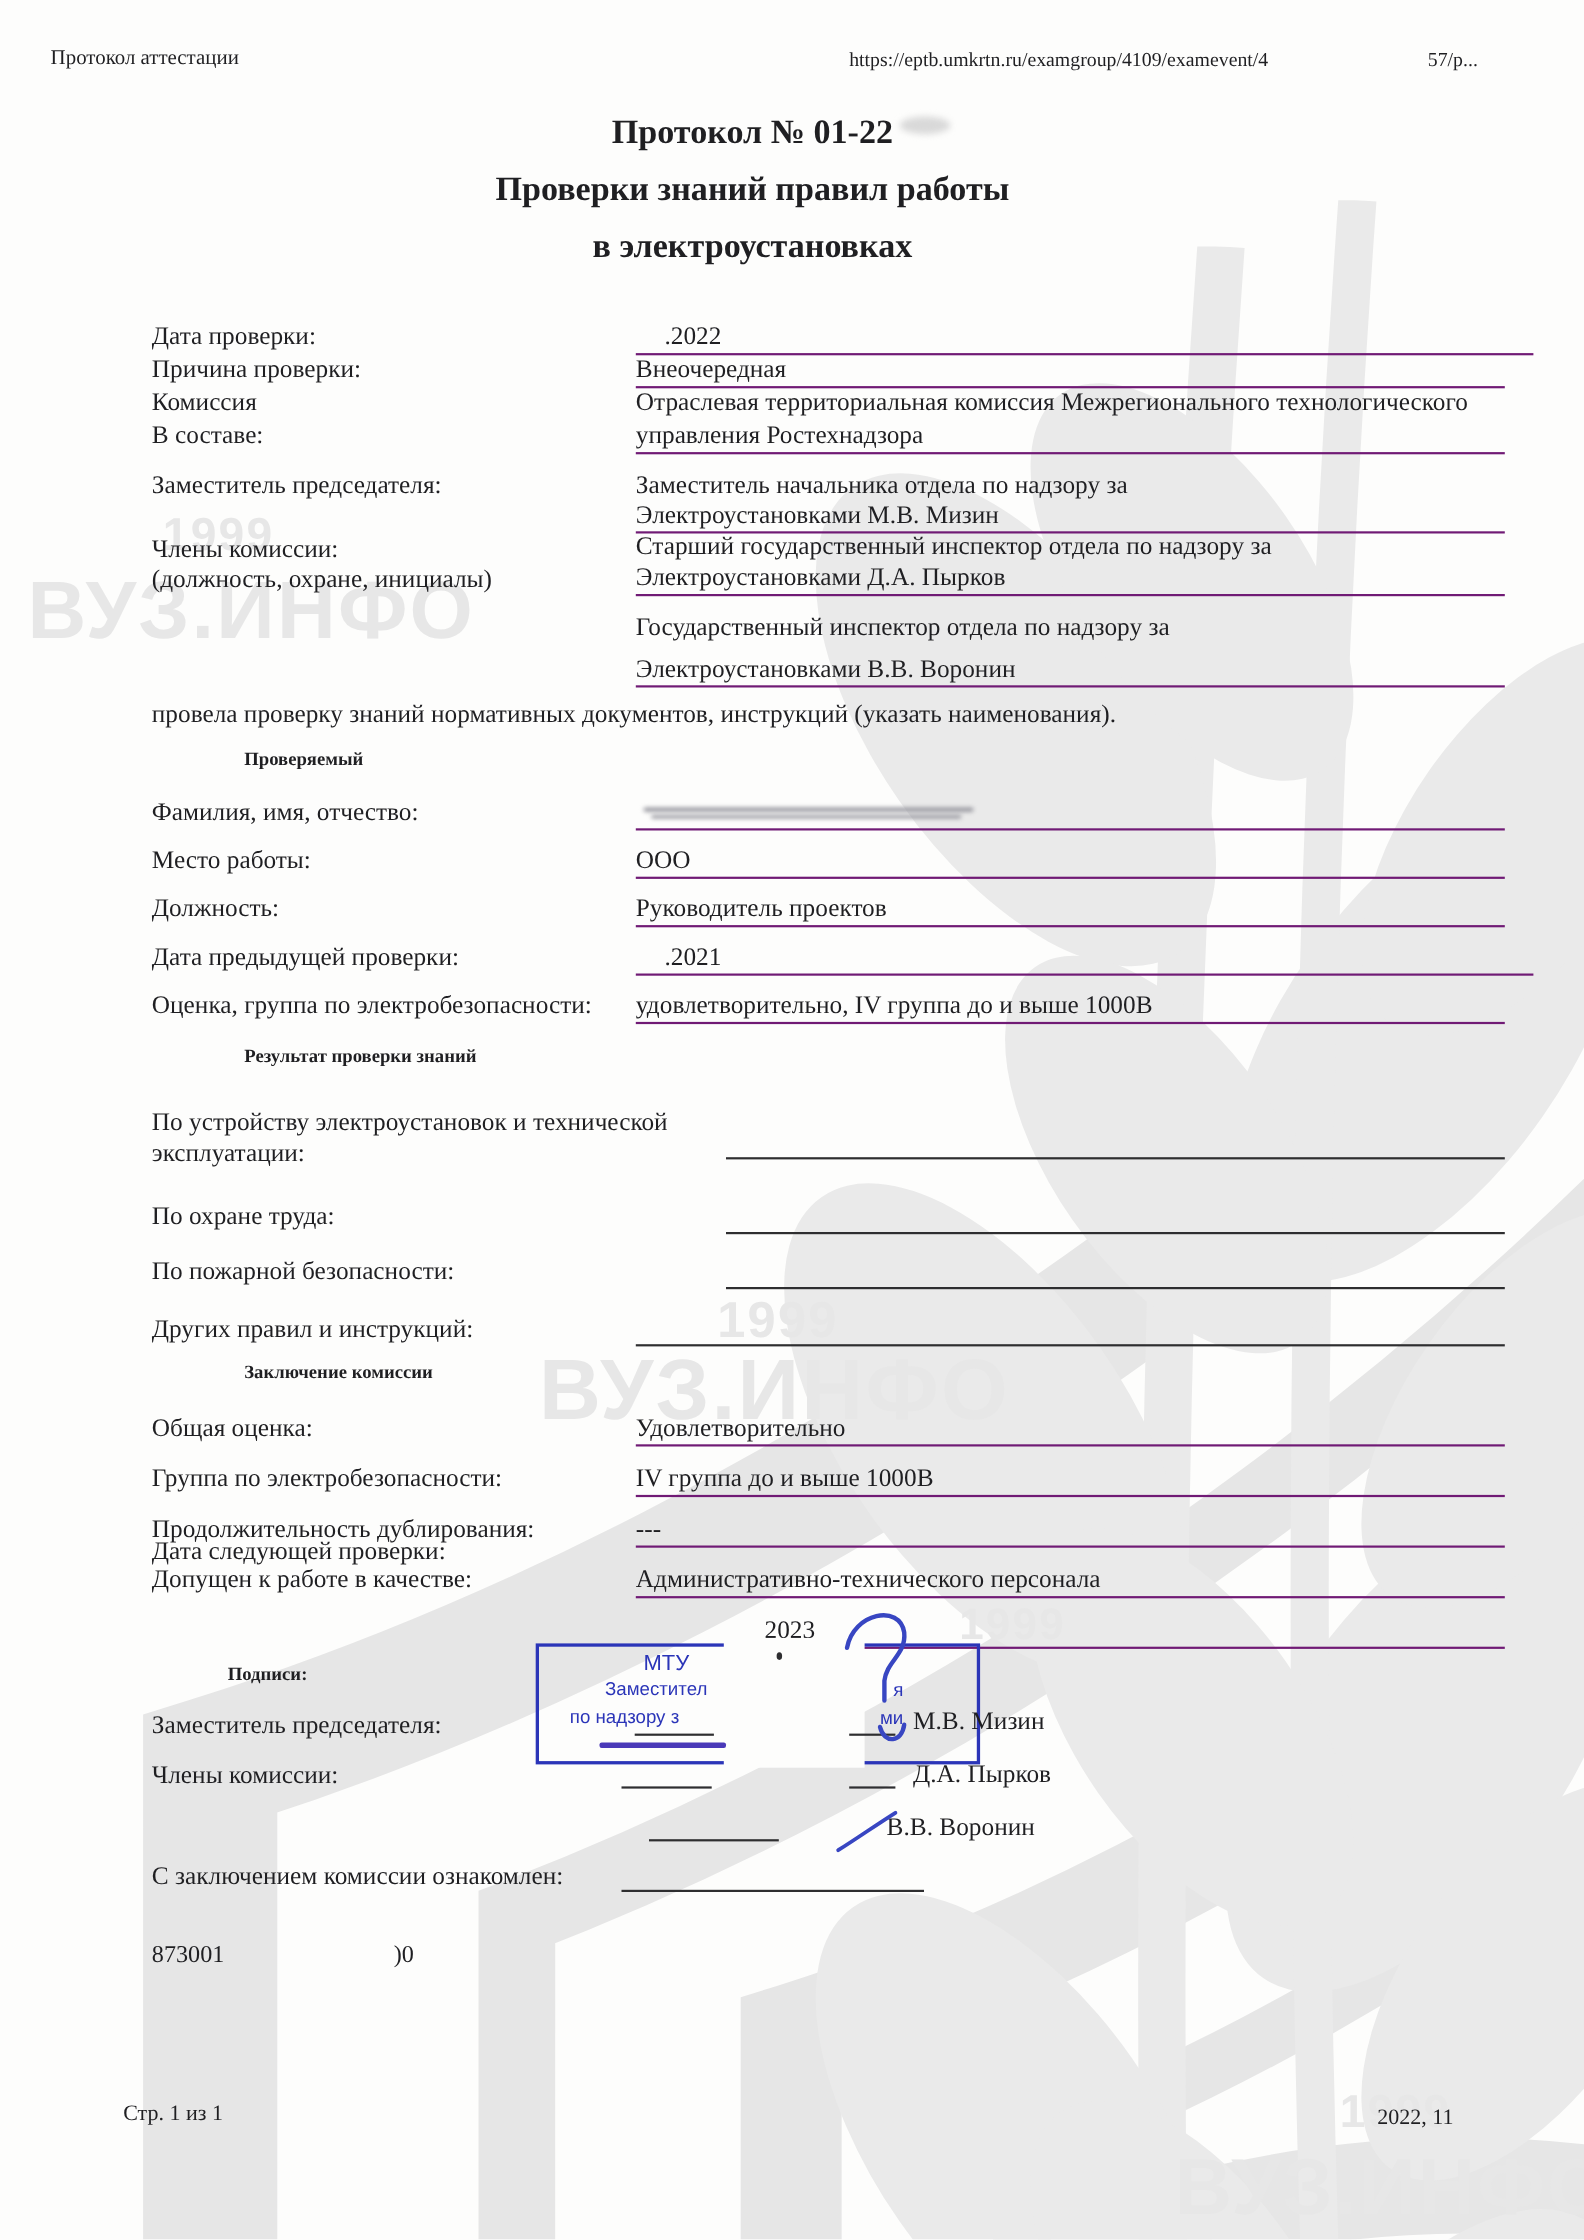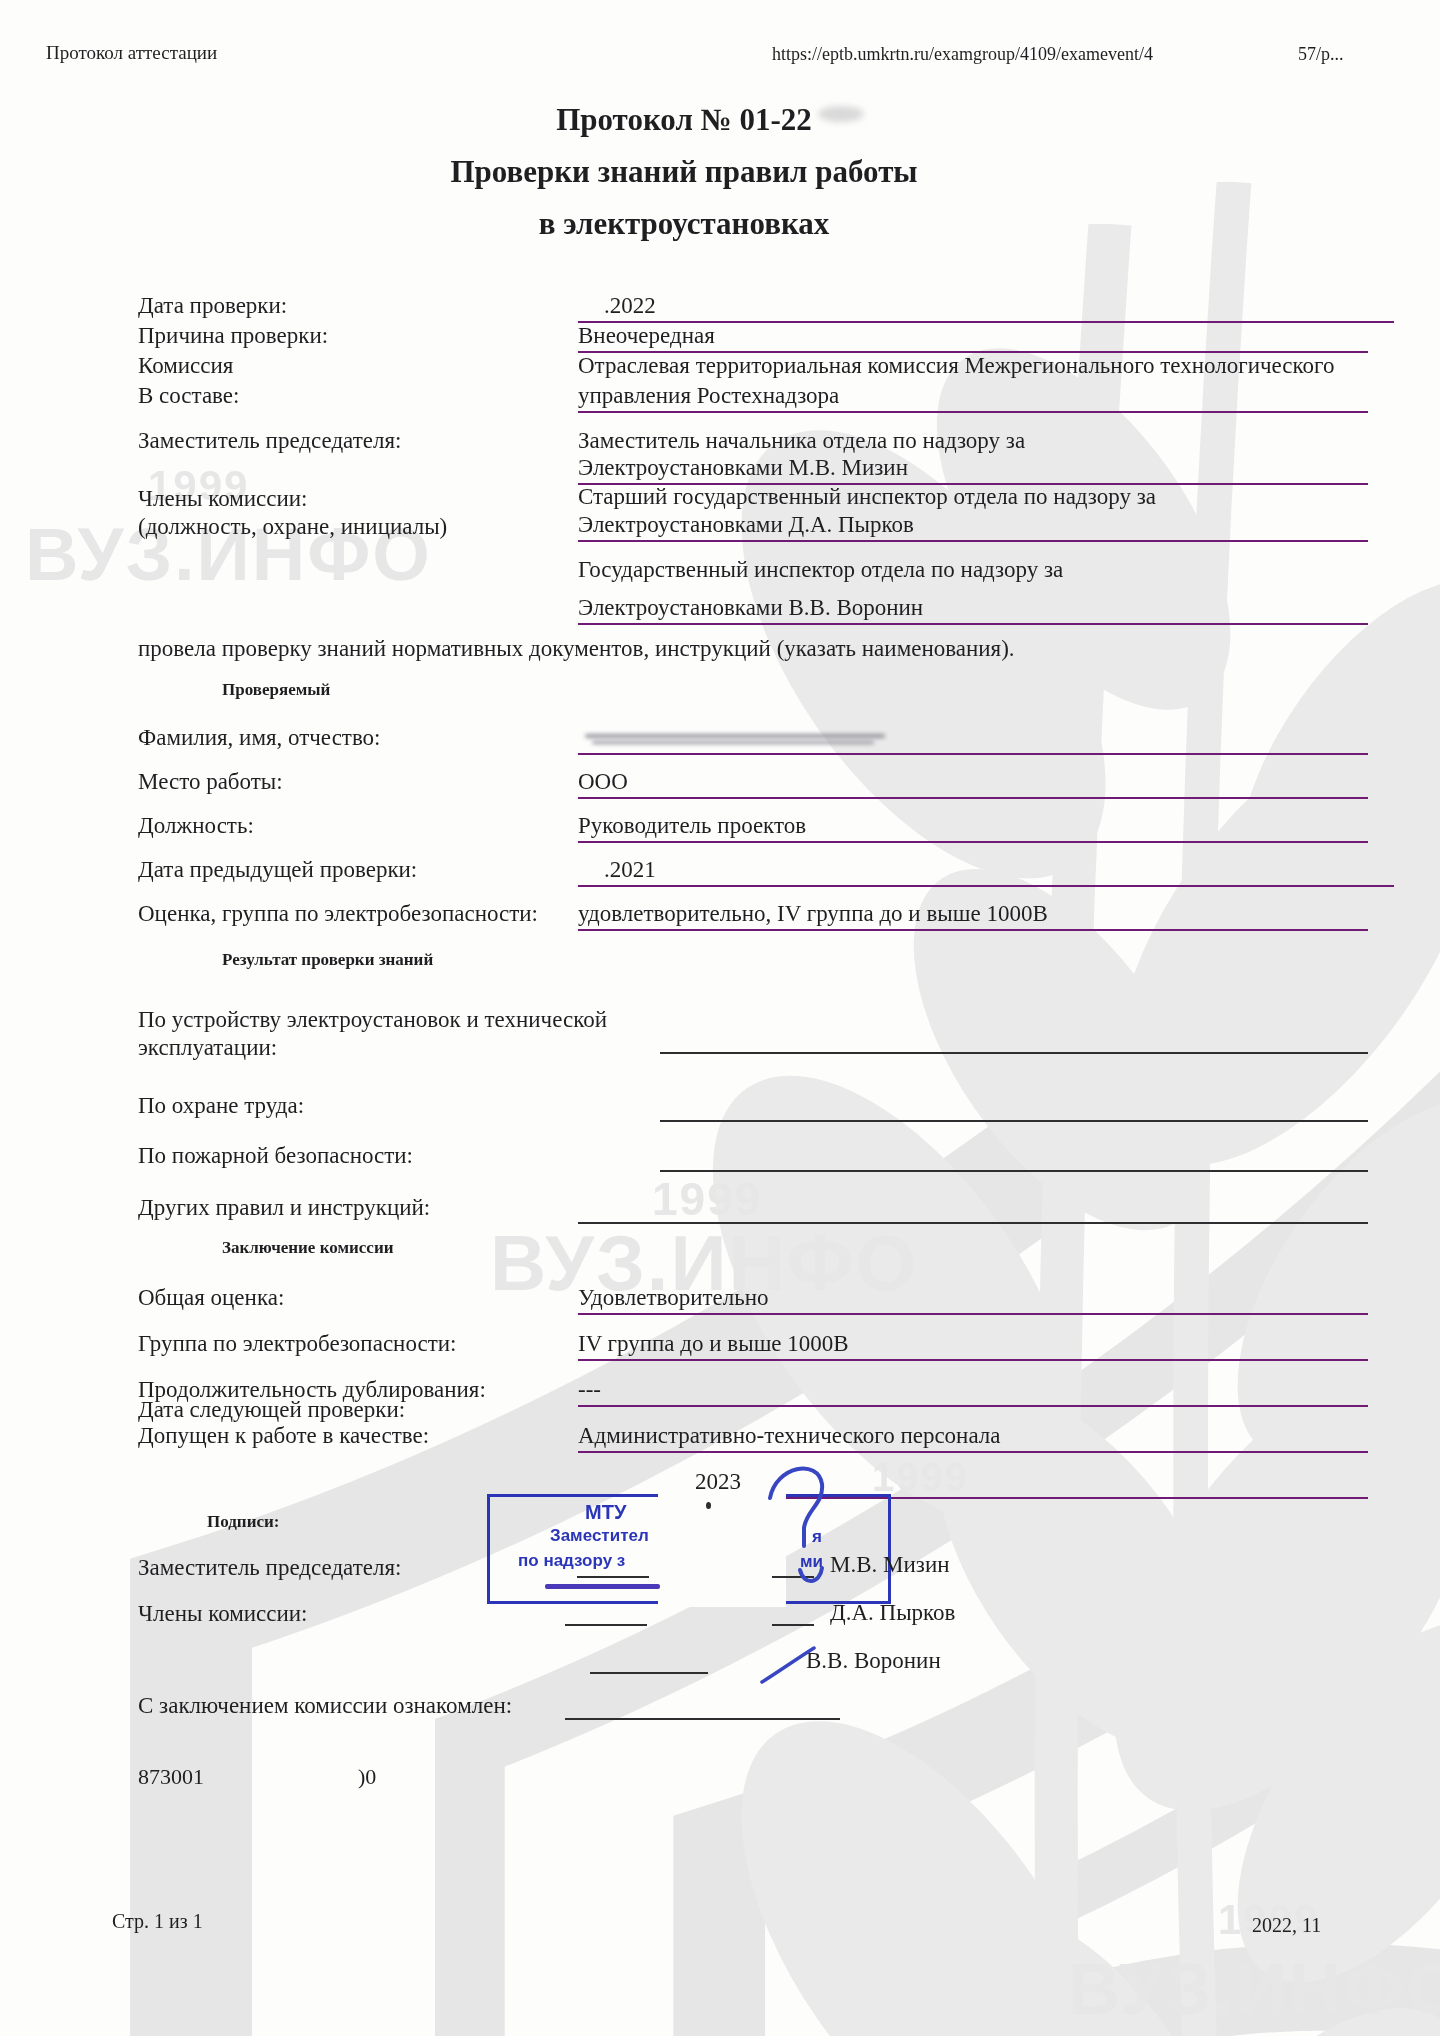--- a/index.html
+++ b/index.html
@@ -26,21 +26,21 @@
   .sline{position:absolute;height:0;border-top:2px solid #2e2e30;z-index:6;}
   .sigthick{position:absolute;height:5px;background:#4a39b8;z-index:6;border-radius:2px;}
   .name{position:absolute;font-size:23px;white-space:nowrap;z-index:6;}
   .smudge{position:absolute;background:#94949c;filter:blur(2px);border-radius:2px;z-index:4;}
   .dot{position:absolute;width:5px;height:7px;background:#2e2e30;border-radius:50%;z-index:6;}
   .num{position:absolute;font-size:22px;white-space:nowrap;z-index:4;}
   .ftr{position:absolute;font-size:20px;white-space:nowrap;z-index:4;}
   
   .stamp{position:absolute;left:487px;top:1494px;width:398px;height:104px;
          border:3px solid var(--stamp-blue,#2b35b8);z-index:5;}
-  .stamp-t{position:absolute;font-family:"Liberation Sans",sans-serif;font-weight:bold;
+  .stamp-t{position:absolute;font-family:"Liberation Sans",sans-serif;font-weight:normal;
            color:var(--stamp-blue,#2b35b8);white-space:nowrap;}
   .stamp-redact{position:absolute;left:168px;top:-8px;width:128px;height:118px;background:#fdfdfc;}
   .sig-svg{position:absolute;z-index:7;}
 </style>
 </head>
 <body>
 
 <div class="page">
 
   <svg class="wm-svg" width="1440" height="2036" aria-hidden="true">

